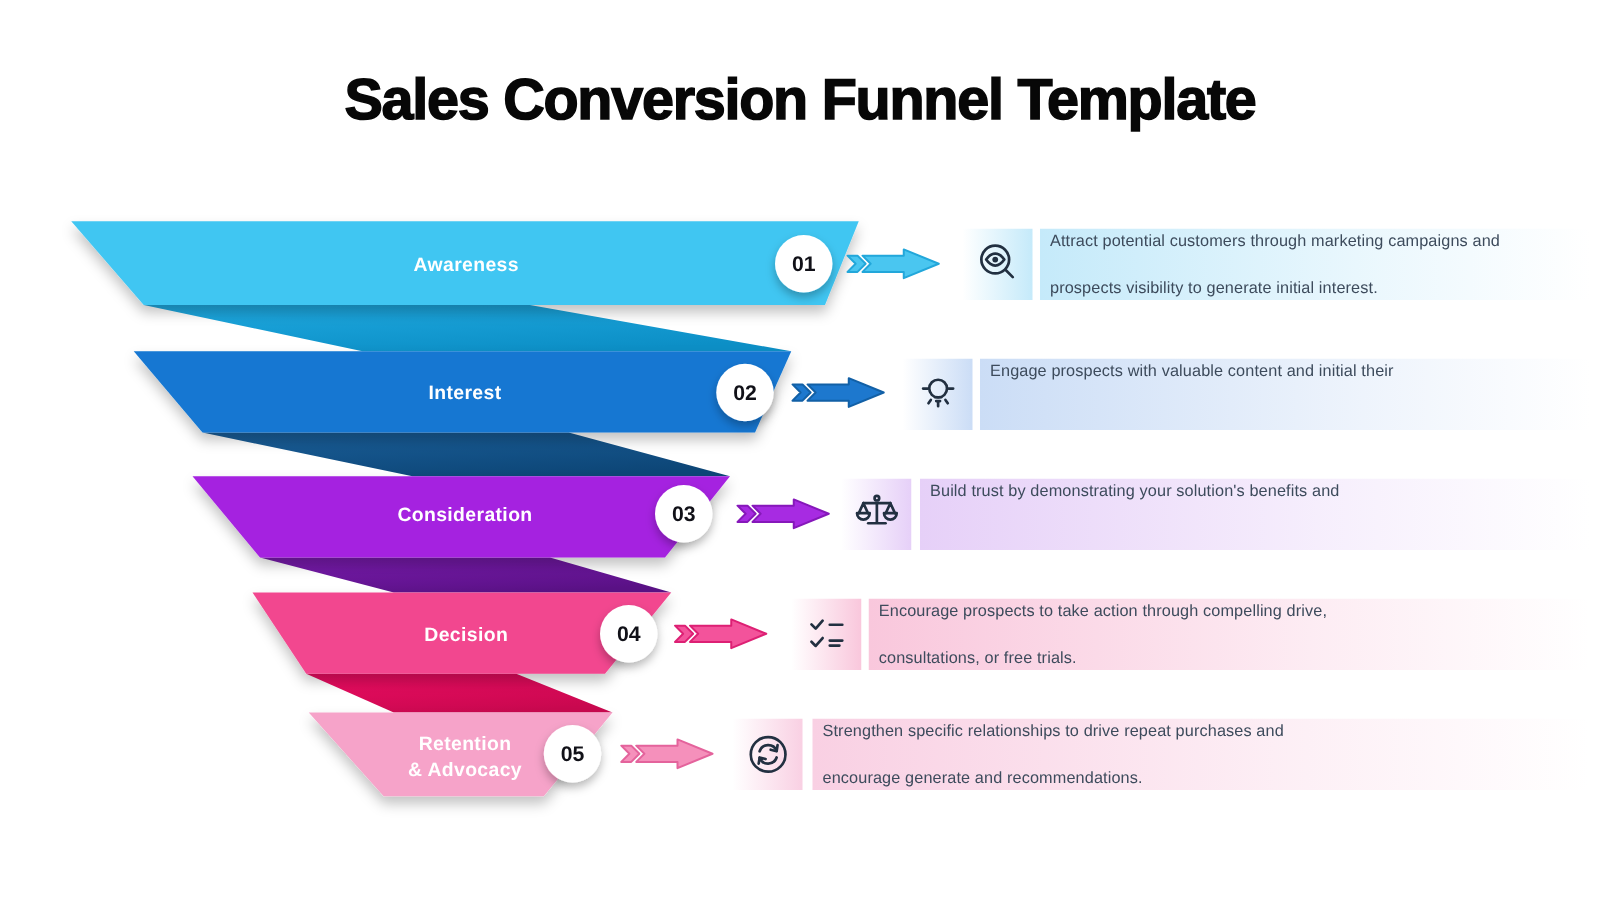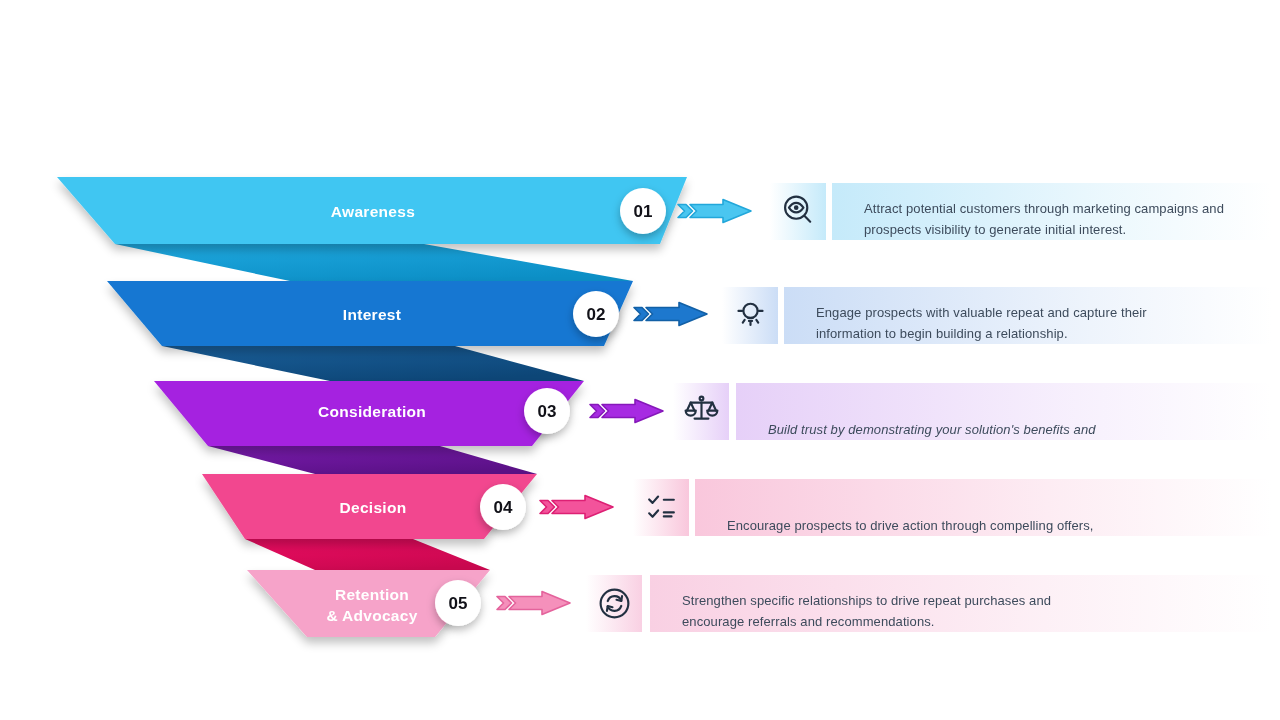--- a/index.html
+++ b/index.html
@@ -3,28 +3,29 @@
 <meta charset="utf-8">
 <style>
   html,body{margin:0;padding:0;background:#fff;}
   .canvas{position:relative;width:1280px;height:720px;background:#fff;overflow:hidden;
           font-family:"Liberation Sans",sans-serif;}
   .page-title{position:absolute;left:0;right:0;top:54px;margin:0;text-align:center;
           font-size:46px;line-height:50px;font-weight:700;letter-spacing:-1px;
           -webkit-text-stroke:1.2px #070707;color:#070707;}
   #funnel-svg{position:absolute;left:0;top:0;}
   .icon-tile{position:absolute;width:56px;height:57px;display:flex;align-items:center;justify-content:center;}
-  .desc-box{position:absolute;height:57px;display:flex;flex-direction:column;justify-content:flex-end;
-          padding-left:32px;box-sizing:border-box;}
+  .desc-box{position:absolute;height:57px;display:flex;flex-direction:column;justify-content:space-between;
+          padding-left:8px;box-sizing:border-box;}
   .desc-line{font-size:13px;line-height:20.5px;letter-spacing:.1px;white-space:nowrap;}
 </style>
 </head>
 <body>
 
 <div class="canvas">
+  <h1 class="page-title">Sales Conversion Funnel Template</h1>
   <svg id="funnel-svg" width="1280" height="720" viewBox="0 0 1280 720">
       <defs>
         <filter id="bandShadow" x="-20%" y="-40%" width="140%" height="220%">
           <feDropShadow dx="0" dy="6" stdDeviation="5" flood-color="#000000" flood-opacity="0.24"></feDropShadow>
         </filter>
         <filter id="dotShadow" x="-60%" y="-60%" width="220%" height="260%">
           <feDropShadow dx="0" dy="4" stdDeviation="4" flood-color="#000000" flood-opacity="0.28"></feDropShadow>
         </filter>
         <linearGradient id="foldg0" x1="0" y1="0" x2="0.65" y2="1">
           <stop offset="0" stop-color="#1FA9E0"></stop>
@@ -104,56 +105,56 @@
       </div>
       <div class="icon-tile" style="left: 722px; top: 287px; background: linear-gradient(90deg, rgb(255, 255, 255) 0%, rgb(203, 221, 246) 100%);">
         <svg width="37" height="37" viewBox="0 0 24 24" fill="none" stroke="#223041" stroke-width="1.4" stroke-linecap="round" stroke-linejoin="round">
           <circle cx="12" cy="9" r="4.6"></circle>
           <path d="M10.4 13.5 h3.2 M11 15.5 h2"></path>
           <path d="M4.2 9 h2.4 M17.4 9 h2.4"></path>
           <path d="M8.2 14.9 l-1.2 1.7 M12 16.1 v2 M15.8 14.9 l1.2 1.7"></path>
         </svg>
       </div>
       <div class="desc-box" style="left: 784px; top: 287px; width: 488px; background: linear-gradient(90deg, rgb(203, 221, 246) 0%, rgba(203, 221, 246, 0.333) 62%, rgba(203, 221, 246, 0) 100%); color: rgb(61, 75, 92);">
-        <div class="desc-line">Engage prospects with valuable repeat and capture their</div>
-        <div class="desc-line">information to begin building a relationship.</div>
+        <div class="desc-line">Engage prospects with valuable content and initial their</div>
       </div>
       <div class="icon-tile" style="left: 673px; top: 383px; background: linear-gradient(90deg, rgb(255, 255, 255) 0%, rgb(230, 208, 248) 100%);">
         <svg width="37" height="37" viewBox="0 0 24 24" fill="none" stroke="#223041" stroke-width="1.4" stroke-linecap="round" stroke-linejoin="round">
           <circle cx="12" cy="3.6" r="1.2"></circle>
           <path d="M5 6.2 H19"></path>
           <path d="M5 6.2 L2.6 11.4 M5 6.2 L7.4 11.4"></path>
           <path d="M1.7 11.4 L8.3 11.4 A3.3 3.3 0 0 1 1.7 11.4 Z"></path>
           <path d="M19 6.2 L16.6 11.4 M19 6.2 L21.4 11.4"></path>
           <path d="M15.7 11.4 L22.3 11.4 A3.3 3.3 0 0 1 15.7 11.4 Z"></path>
           <path d="M12 6.2 V16"></path>
           <path d="M7.5 16.6 H16.5"></path>
         </svg>
       </div>
-      <div class="desc-box" style="left: 736px; top: 383px; width: 536px; background: linear-gradient(90deg, rgb(230, 208, 248) 0%, rgba(230, 208, 248, 0.333) 62%, rgba(230, 208, 248, 0) 100%); color: rgb(61, 75, 92); font-style: italic;">
+      <div class="desc-box" style="left: 736px; top: 383px; width: 536px; background: linear-gradient(90deg, rgb(230, 208, 248) 0%, rgba(230, 208, 248, 0.333) 62%, rgba(230, 208, 248, 0) 100%); color: rgb(61, 75, 92);">
         <div class="desc-line">Build trust by demonstrating your solution's benefits and</div>
       </div>
       <div class="icon-tile" style="left: 633px; top: 479px; background: linear-gradient(90deg, rgb(255, 255, 255) 0%, rgb(249, 199, 220) 100%);">
         <svg width="37" height="37" viewBox="0 0 24 24" fill="none" stroke="#223041" stroke-width="1.4" stroke-linecap="round" stroke-linejoin="round">
           <path d="M4 6.8 L6.2 9 L9.8 4.9"></path>
           <path d="M13.5 7 H20"></path>
           <path d="M4 15.8 L6.2 18 L9.8 13.9"></path>
           <path d="M13.5 15.2 H20 M13.5 17.8 H18.5"></path>
         </svg>
       </div>
       <div class="desc-box" style="left: 695px; top: 479px; width: 577px; background: linear-gradient(90deg, rgb(249, 199, 220) 0%, rgba(249, 199, 220, 0.333) 62%, rgba(249, 199, 220, 0) 100%); color: rgb(61, 75, 92);">
-        <div class="desc-line">Encourage prospects to drive action through compelling offers,</div>
+        <div class="desc-line">Encourage prospects to take action through compelling drive,</div>
+        <div class="desc-line">consultations, or free trials.</div>
       </div>
       <div class="icon-tile" style="left: 586px; top: 575px; background: linear-gradient(90deg, rgb(255, 255, 255) 0%, rgb(249, 208, 227) 100%);">
         <svg width="37" height="37" viewBox="0 0 24 24" fill="none" stroke="#223041" stroke-width="1.4" stroke-linecap="round" stroke-linejoin="round">
           <circle cx="12" cy="12" r="9"></circle>
           <path d="M7.6 10.4 A4.7 4.7 0 0 1 16.4 10.1"></path>
           <path d="M16.9 7.2 L16.4 10.4 L13.3 9.6"></path>
           <path d="M16.4 13.6 A4.7 4.7 0 0 1 7.6 13.9"></path>
           <path d="M7.1 16.8 L7.6 13.6 L10.7 14.4"></path>
         </svg>
       </div>
       <div class="desc-box" style="left: 650px; top: 575px; width: 622px; background: linear-gradient(90deg, rgb(249, 208, 227) 0%, rgba(249, 208, 227, 0.333) 62%, rgba(249, 208, 227, 0) 100%); color: rgb(61, 75, 92);">
         <div class="desc-line">Strengthen specific relationships to drive repeat purchases and</div>
-        <div class="desc-line">encourage referrals and recommendations.</div>
+        <div class="desc-line">encourage generate and recommendations.</div>
       </div>
     </div>
 </div>
 
 </body></html>

